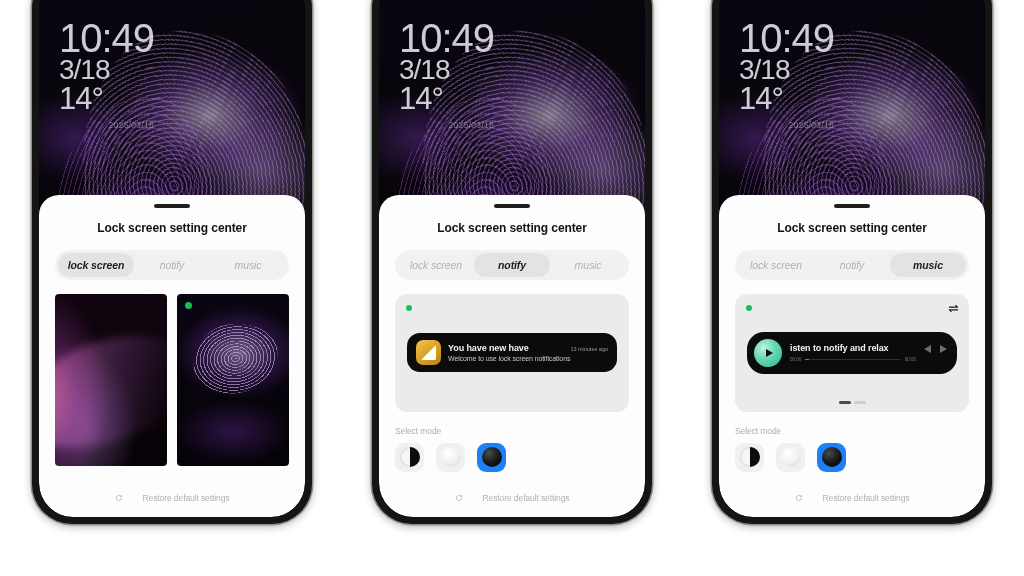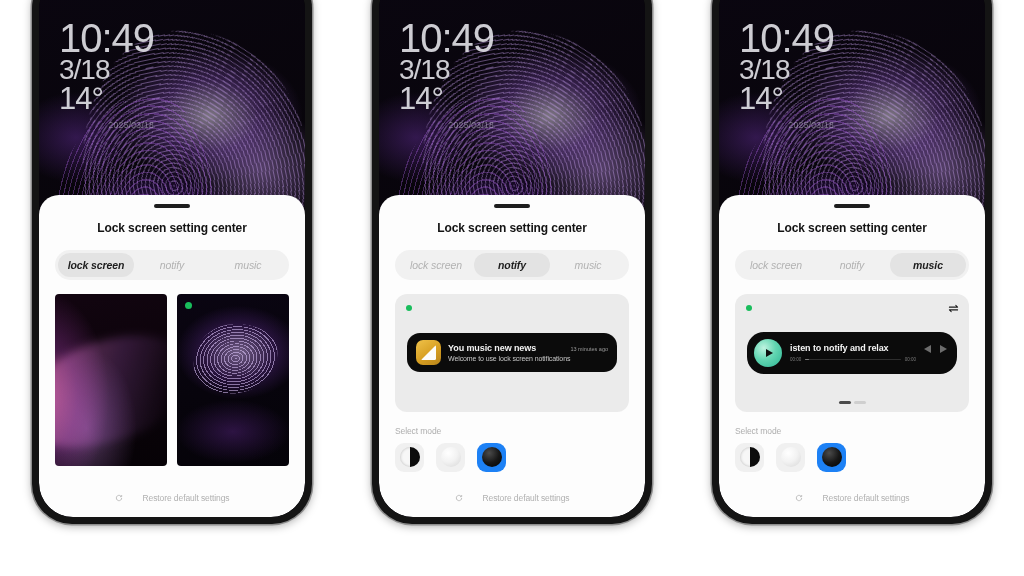--- a/index.html
+++ b/index.html
@@ -529,21 +529,21 @@
           <div class="tab active">notify</div>
           <div class="tab">music</div>
         </div>
 
         <div class="panel">
           <div class="panel-dot"></div>
           <div class="notif">
             <div class="notif-icon"></div>
             <div class="notif-text">
               <div class="notif-title-row">
-                <span class="notif-title">You music new news</span>
+                <span class="notif-title">You have new have</span>
                 <span class="notif-time">13 minutes ago</span>
               </div>
               <div class="notif-sub">Welcome to use lock screen notifications</div>
             </div>
           </div>
         </div>
 
         <div class="mode-label">Select mode</div>
         <div class="modes">
           <div class="mode">

